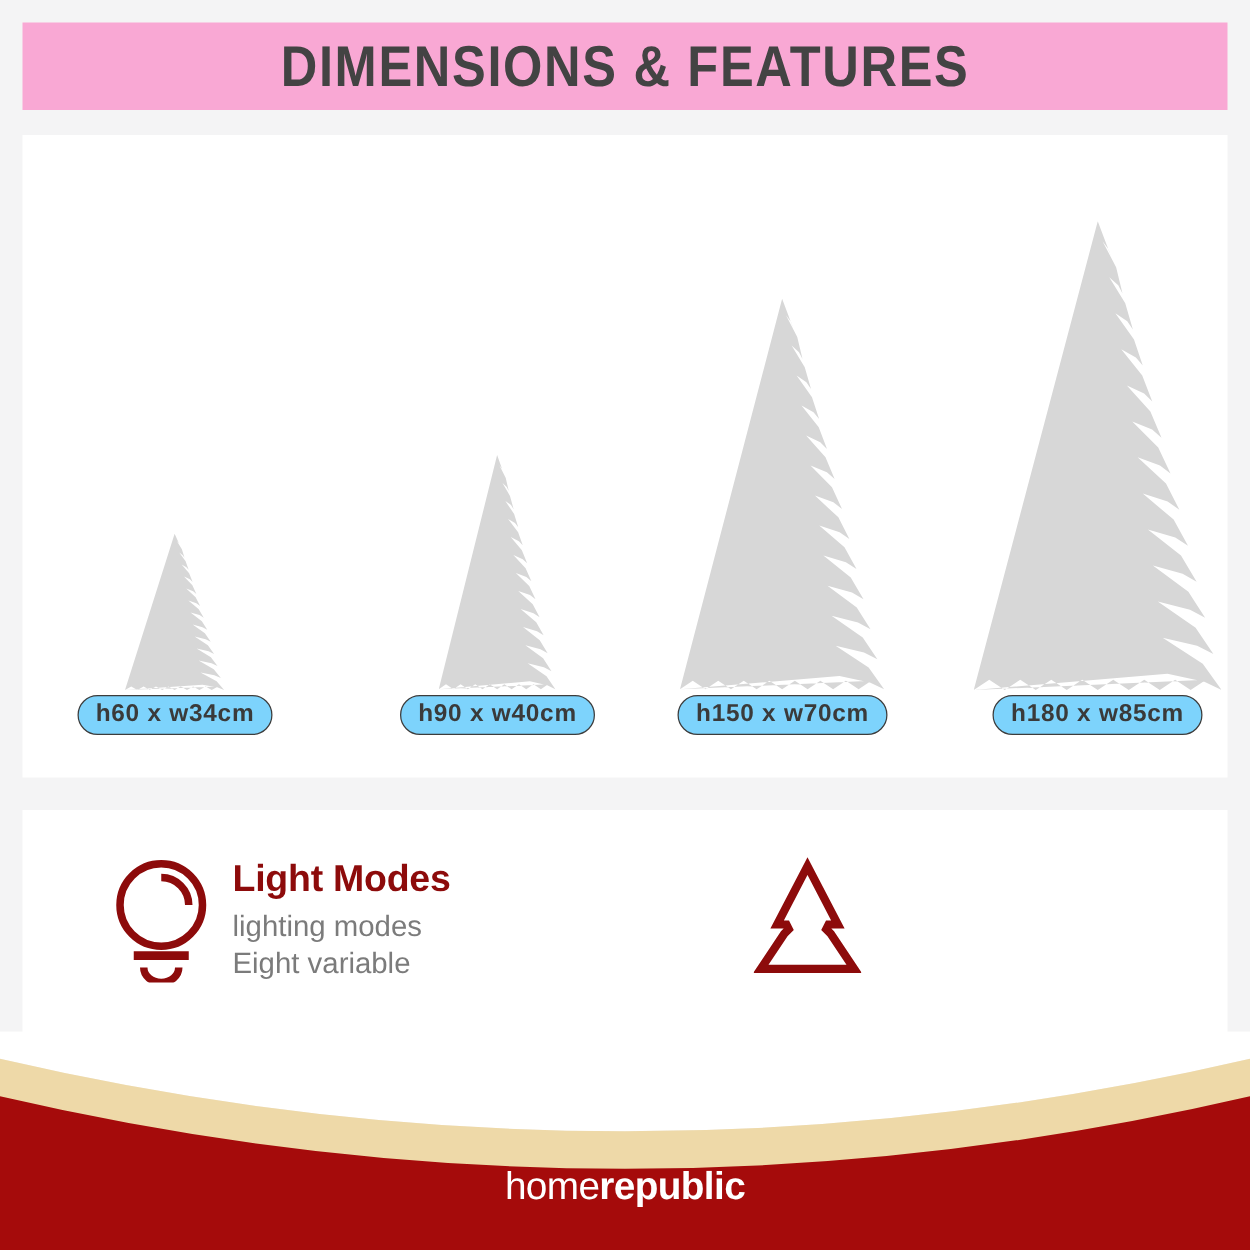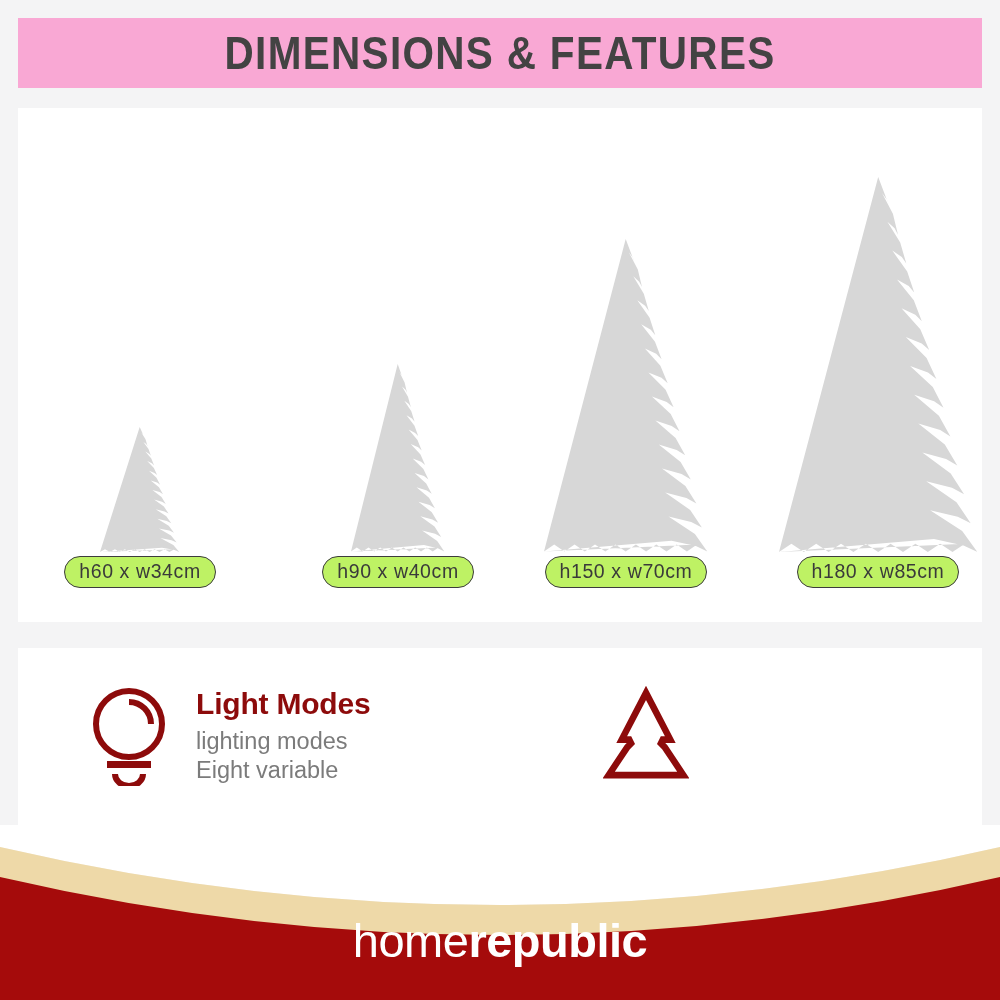--- a/index.html
+++ b/index.html
@@ -73,43 +73,43 @@
   }
   .tree-svg-wrap svg {
     display: block;
   }
   .size-pill {
     margin-top: 4px;
     border: 1.6px solid #3c3c3c;
     border-radius: 999px;
     color: #3a3a3a;
     font-size: 19.5px;
-    font-weight: normal;
+    font-weight: bold;
     letter-spacing: 0.6px;
     padding: 3px 14px 5px 14px;
-    background: #bef264;
+    background: #7dd3fc;
     white-space: nowrap;
     line-height: 1.15;
   }
 
   
   .panel-features {
     position: absolute;
     left: 18px;
     top: 648px;
     width: 964px;
     height: 190px;
     background: #ffffff;
     display: flex;
     align-items: center;
   }
   .feature {
     display: flex;
     align-items: flex-start;
-    gap: 24px;
+    gap: 14px;
   }
   .feature-1 { position: absolute; left: 68px;  top: 34px; }
   .feature-2 { position: absolute; left: 585px; top: 34px; }
 
   .feature-icon {
     width: 86px;
     height: 110px;
     flex: 0 0 auto;
     display: flex;
     align-items: flex-start;
@@ -149,21 +149,21 @@
     left: 0;
     top: 0;
   }
   .footer-logo {
     position: absolute;
     left: 0;
     right: 0;
     bottom: 36px;
     text-align: center;
     color: #ffffff;
-    font-size: 47px;
+    font-size: 31px;
     line-height: 1;
     white-space: nowrap;
   }
   .logo-light { font-weight: 300; letter-spacing: -0.5px; }
   .logo-bold  { font-weight: bold; letter-spacing: -0.5px; }
 </style>
 </head>
 <body>
 
 <div class="page">

